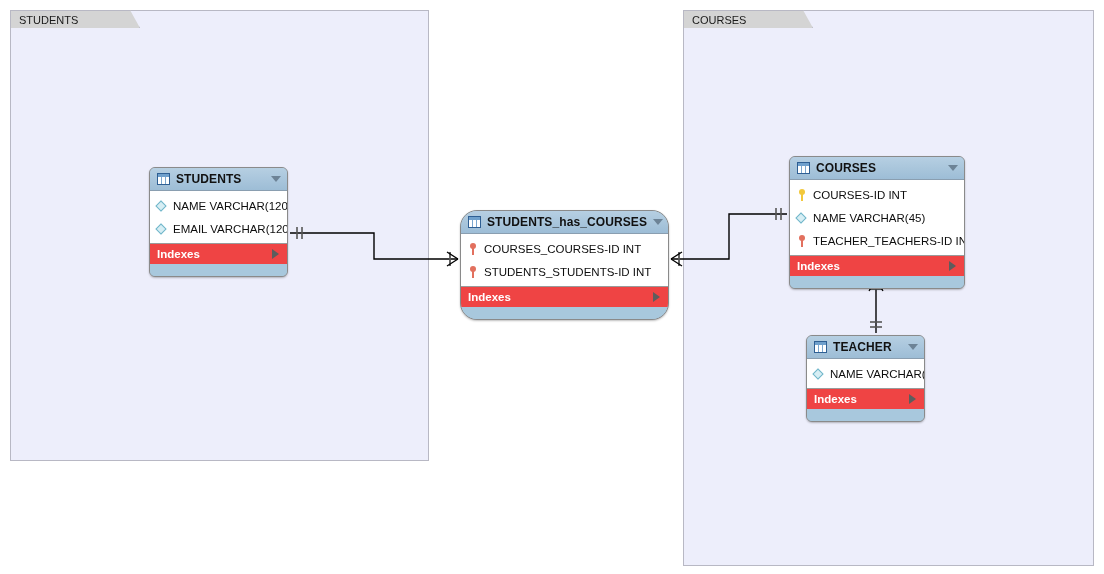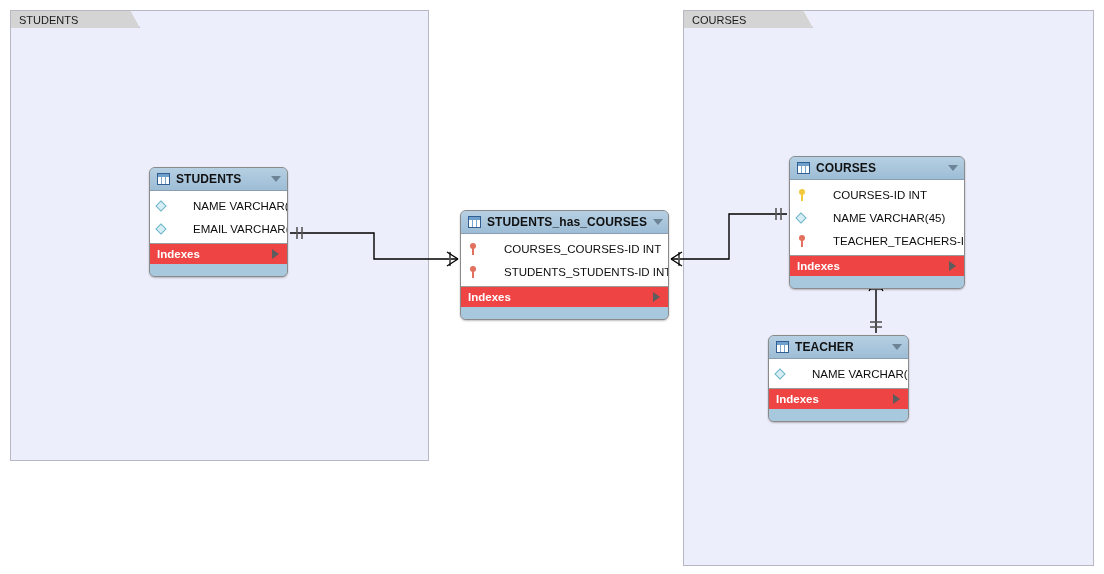--- a/index.html
+++ b/index.html
@@ -95,21 +95,20 @@
     background: #ffffff;
     padding: 3px 0 3px 0;
   }
   .col-row {
     display: flex;
     align-items: center;
     height: 23px;
     padding-left: 6px;
     box-sizing: border-box;
     white-space: nowrap;
-    gap: 20px;
   }
   .col-icon {
     width: 13px;
     height: 14px;
     flex: 0 0 auto;
     margin-right: 4px;
     position: relative;
   }
   .col-name {
     font-size: 11.5px;
@@ -278,21 +277,21 @@
             </span>
             <span class="col-name">EMAIL VARCHAR(120)</span>
           </div>
         </div>
         <div class="tbl-indexes">
           <span class="idx-label">Indexes</span>
           <span class="idx-arrow"></span>
         </div>
         <div class="tbl-foot"></div>
       </div>
-      <div class="table" style="left: 460px; top: 210px; width: 209px;">
+      <div class="table" style="left: 460px; top: 210px; width: 209px; border-radius: 17px;">
         <div class="tbl-header">
           <span class="tbl-icon">
             <span class="tbl-ico-inner"></span>
           </span>
           <span class="tbl-title">STUDENTS_has_COURSES</span>
           <span class="tbl-caret"></span>
         </div>
         <div class="tbl-cols">
           <div class="col-row">
             <span class="col-icon">
@@ -340,21 +339,21 @@
             </span>
             <span class="col-name">TEACHER_TEACHERS-ID INT</span>
           </div>
         </div>
         <div class="tbl-indexes">
           <span class="idx-label">Indexes</span>
           <span class="idx-arrow"></span>
         </div>
         <div class="tbl-foot"></div>
       </div>
-      <div class="table" style="left: 768px; top: 335px; width: 141px;">
+      <div class="table" style="left: 806px; top: 335px; width: 119px;">
         <div class="tbl-header">
           <span class="tbl-icon">
             <span class="tbl-ico-inner"></span>
           </span>
           <span class="tbl-title">TEACHER</span>
           <span class="tbl-caret"></span>
         </div>
         <div class="tbl-cols">
           <div class="col-row">
             <span class="col-icon">

